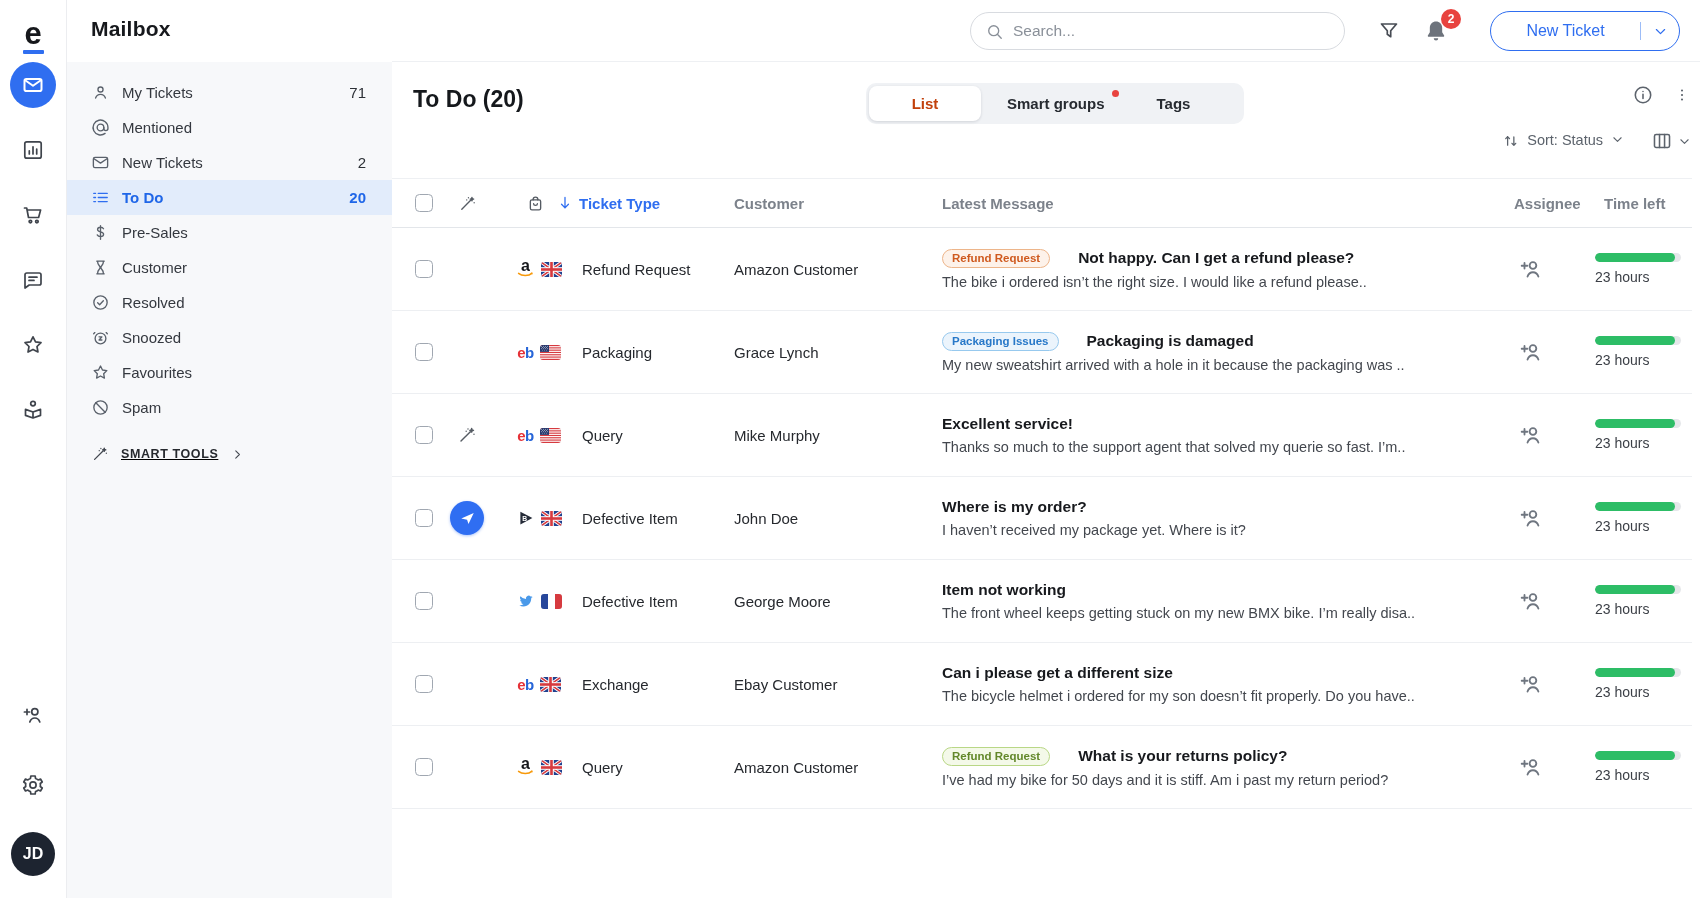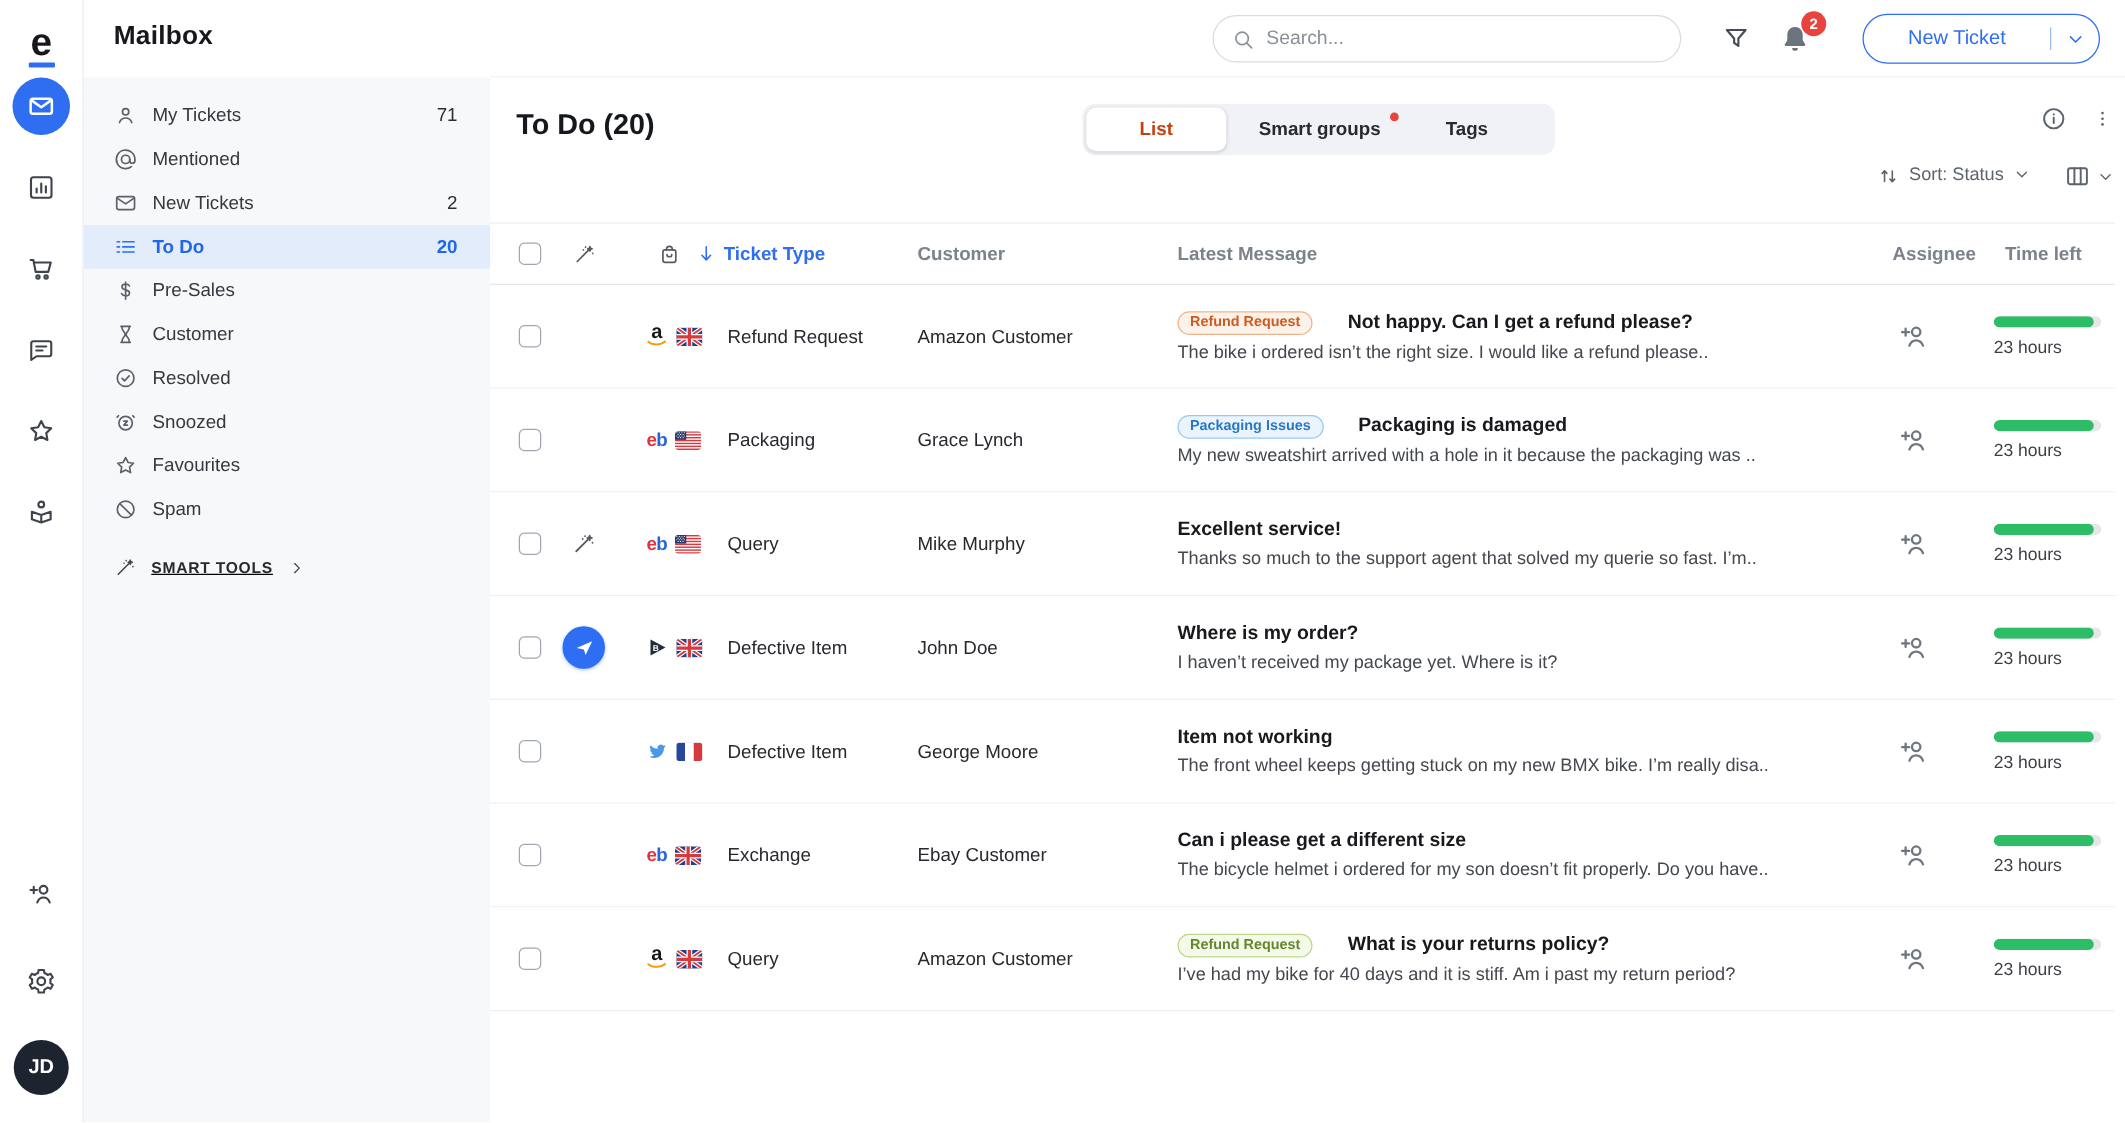--- a/index.html
+++ b/index.html
@@ -818,21 +818,21 @@
               </svg>
             </span>
           </div>
           <div class="cell c-type">Query</div>
           <div class="cell c-cust">Amazon Customer</div>
           <div class="cell c-msg">
             <div class="msg-l1">
               <span class="tag green">Refund Request</span>
               <span class="msg-title">What is your returns policy?</span>
             </div>
-            <div class="msg-prev">I’ve had my bike for 40 days and it is stiff. Am i past my return period?</div>
+            <div class="msg-prev">I’ve had my bike for 50 days and it is stiff. Am i past my return period?</div>
           </div>
           <div class="cell c-asg">
             <span class="asg-btn">
               <span class="icn" style="width:26px;height:26px">
                 <svg viewBox="0 0 24 24" fill="none" stroke="currentColor" stroke-width="1.7" stroke-linecap="round" stroke-linejoin="round">
                   <circle cx="13.8" cy="8.8" r="3.1"></circle>
                   <path d="M8.8 19c.9-2.7 2.7-4 5-4s4.1 1.3 5 4"></path>
                   <path d="M3.4 9h5.2M6 6.4v5.2"></path>
                 </svg>
               </span>

